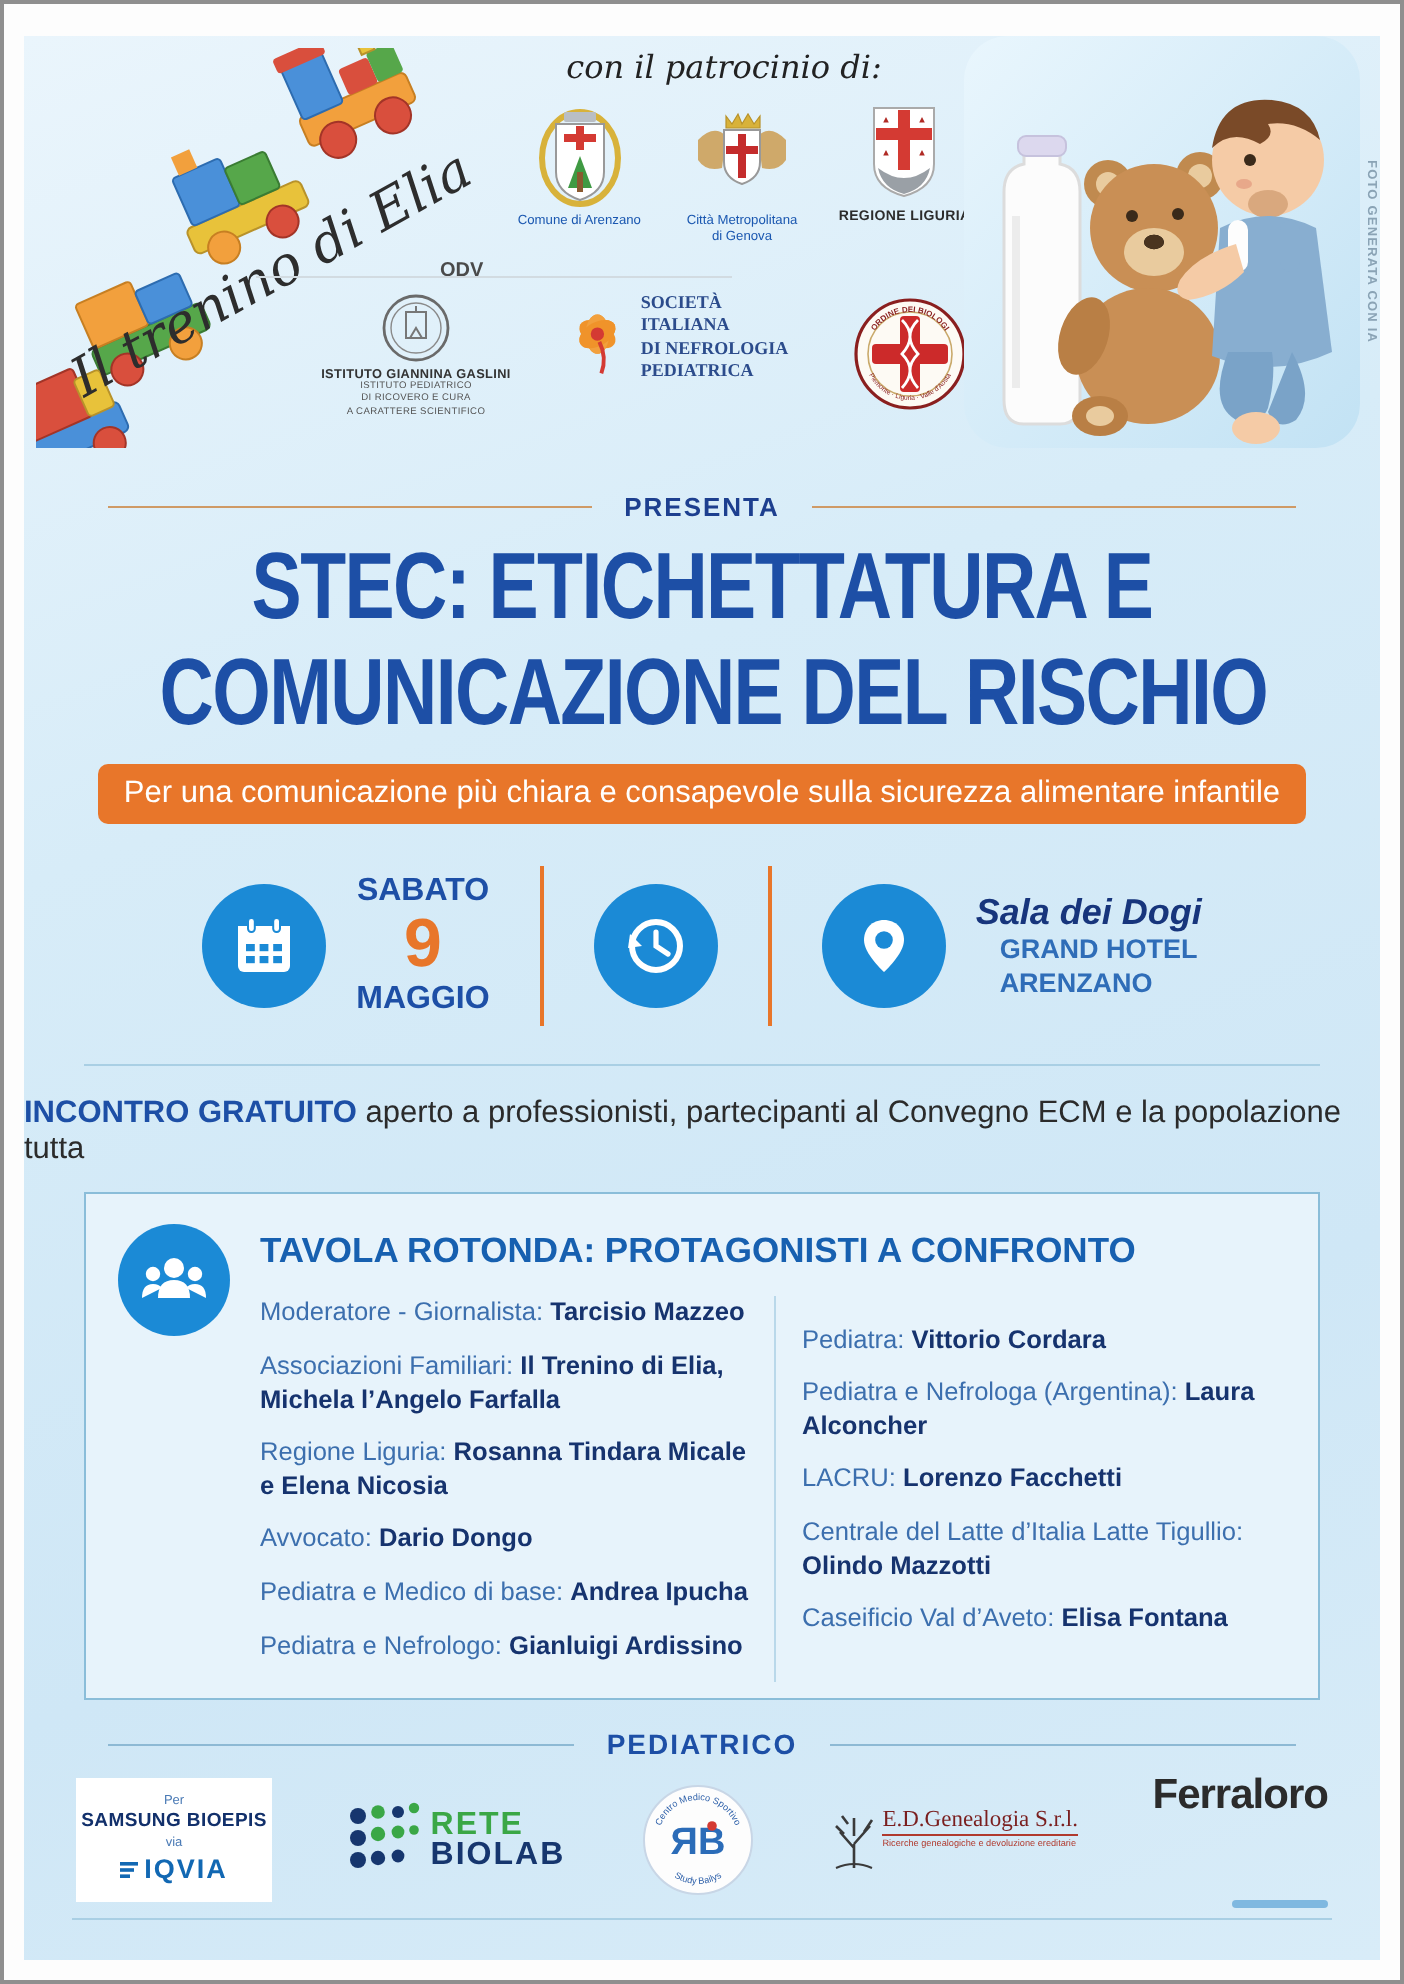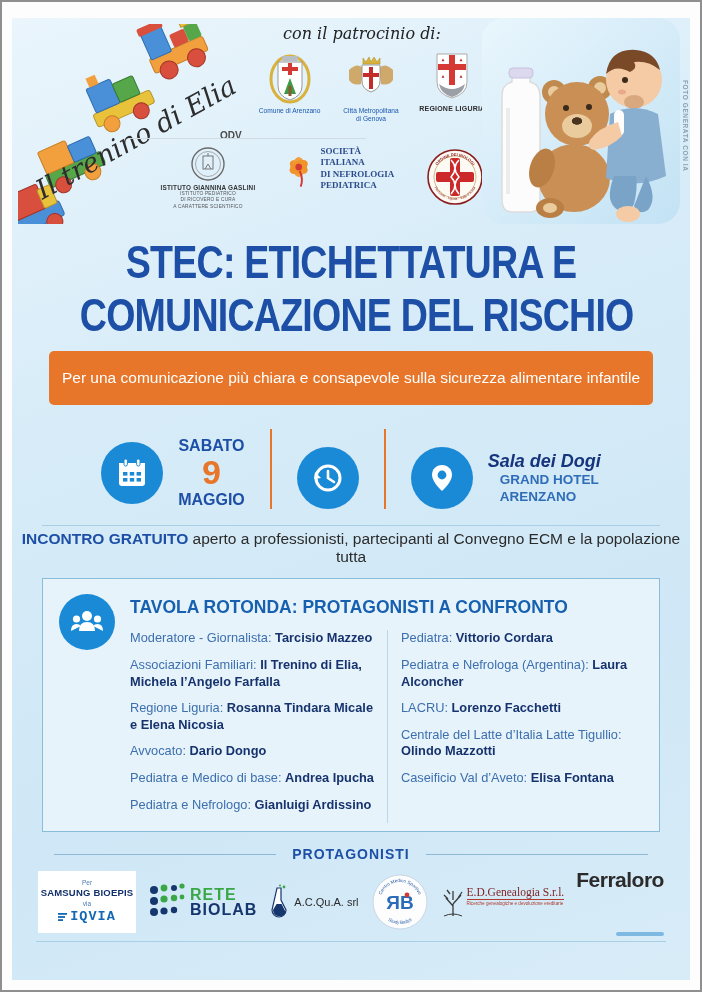--- a/index.html
+++ b/index.html
@@ -31,57 +31,57 @@
     letter-spacing:.6px;color:#8aa3b5;}
   
   .rule-row{display:flex;align-items:center;gap:16px;padding:0 42px;}
   .rule-row .lbl{font-size:13px;font-weight:bold;color:#1d3f8f;letter-spacing:1px;white-space:nowrap;}
   .rule{flex:1;height:1px;background:#cf9a66;}
   .rule.blue{background:#8db9d4;}
   .presenta{margin-top:16px;}
   .main-title{margin-top:6px;text-align:center;color:#1d4fa6;font-weight:800;font-size:47px;line-height:1.12;
     letter-spacing:-1px;transform:scaleX(.8);transform-origin:center;white-space:nowrap;}
   .banner-wrap{display:flex;justify-content:center;margin-top:10px;}
-  .banner{background:#e8762a;color:#fff;font-size:15.5px;padding:18px 13px;border-radius:5px;white-space:nowrap;}
+  .banner{background:#e8762a;color:#fff;font-size:15.5px;padding:6px 13px;border-radius:5px;white-space:nowrap;}
   
-  .info{display:flex;justify-content:center;align-items:flex-end;margin-top:18px;height:86px;}
+  .info{display:flex;justify-content:center;align-items:center;margin-top:18px;height:86px;}
   .info-item{display:flex;align-items:center;gap:15px;padding:0 25px;}
   .vsep{width:2px;height:80px;background:#e8762a;}
   .badge{width:62px;height:62px;border-radius:50%;background:#1b8ad6;display:flex;align-items:center;justify-content:center;flex:none;}
   .date-col{text-align:center;}
   .blue-sm{font-size:16px;font-weight:bold;color:#1d4fa6;line-height:1.15;}
   .orange-big{font-size:34px;font-weight:bold;color:#e8762a;line-height:1.05;}
   .orange-mid{font-size:28px;font-weight:bold;color:#e8762a;line-height:1.1;}
   .venue-name{font-size:18px;font-weight:bold;color:#17357c;line-height:1.2;font-style:italic;}
   .venue-line{font-size:13.5px;font-weight:bold;color:#2f6db8;line-height:1.25;margin-left:12px;}
   .hr-light{height:1px;background:#a9cfe4;margin:16px 30px 0 30px;}
-  .note{margin-top:4px;text-align:center;font-size:15.5px;color:#2b2b2b;}
+  .note{margin-top:15px;text-align:left;font-size:15.5px;color:#2b2b2b;}
   .note b{color:#1d4fa6;}
   
   .panel{margin:12px 30px 0 30px;background:#e7f3fb;border:1px solid #8abdd9;padding:15px 14px 8px 14px;display:flex;gap:13px;}
   .panel-icon-col{width:60px;flex:none;display:flex;justify-content:center;}
   .badge.small{width:56px;height:56px;}
   .panel-body{flex:1;min-width:0;}
   .rt-title{font-size:17.5px;font-weight:bold;color:#1760b0;margin:3px 0 12px 0;}
-  .rt-cols{display:flex;}
+  .rt-cols{display:flex;align-items:center;}
   .rt-col{flex:1;min-width:0;}
   .rt-col.l{padding-right:13px;border-right:1px solid #b9d8ea;}
   .rt-col.r{padding-left:13px;}
   .rt-item{font-size:12.8px;line-height:1.3;margin-bottom:10px;}
   .rt-role{color:#3c6fae;}
   .rt-name{color:#16336e;font-weight:bold;}
   
   .sost{margin-top:14px;}
   .sost .lbl{font-size:14px;color:#1d4fa6;}
   .sp-row{display:flex;align-items:center;justify-content:space-between;padding:0 26px;margin-top:9px;height:62px;}
   .hr-light2{height:1px;background:#a9cfe4;margin:8px 24px 0 24px;}
   .samsung{background:#fff;width:98px;height:62px;display:flex;flex-direction:column;align-items:center;justify-content:center;line-height:1.3;}
   .sx1{font-size:6.5px;color:#4a7ab5;}
   .sx2{font-size:9.5px;font-weight:800;color:#12306b;letter-spacing:.2px;}
-  .sx4{font-size:13.5px;font-weight:bold;color:#1268b3;letter-spacing:1px;display:flex;align-items:center;gap:3px;font-family:Liberation Mono, monospace;}
+  .sx4{font-size:13.5px;font-weight:bold;color:#1268b3;letter-spacing:1px;display:flex;align-items:center;gap:3px;}
   .rb{display:flex;align-items:center;gap:2px;}
   .rb-text{font-weight:800;line-height:.95;letter-spacing:1px;}
   .rb-w1{font-size:16px;color:#3aa746;}
   .rb-w2{font-size:16px;color:#16366e;}
   .acqua{display:flex;align-items:center;gap:5px;}
   .acqua-lbl{font-size:11px;color:#2b2b2b;}
   .gene{display:flex;align-items:flex-start;gap:2px;}
   .gene-col{display:flex;flex-direction:column;}
   .gene-name{font-family:"Liberation Serif",serif;font-size:11.5px;color:#7a1f1f;}
   .gene-sub{font-size:4.6px;color:#b03a2e;border-top:1px solid #b03a2e;margin-top:1px;padding-top:1px;}
@@ -280,20 +280,25 @@
         <path d="M136 104 q-20 6 -28 18 q-4 8 4 10 q16 -2 28 -14 Z" fill="#f5cba6"></path>
         <path d="M132 158 q-10 26 4 34 q12 4 16 -6 q4 -16 2 -28 Z" fill="#7aa3c8"></path>
         <path d="M164 158 q12 22 2 34 q-10 6 -14 -4" fill="#7aa3c8"></path>
         <ellipse cx="146" cy="196" rx="12" ry="8" fill="#f5cba6"></ellipse>
       </g>
     </svg>
   </div>
 
   <div class="ai-note">FOTO GENERATA CON IA</div>
 
+  <div class="rule-row presenta">
+    <div class="rule"></div>
+    <div class="lbl">PRESENTA</div>
+    <div class="rule"></div>
+  </div>
 
   <div class="main-title">
     <div>STEC: ETICHETTATURA E</div>
     <div>COMUNICAZIONE DEL RISCHIO</div>
   </div>
 
   <div class="banner-wrap">
     <div class="banner">Per una comunicazione più chiara e consapevole sulla sicurezza alimentare infantile</div>
   </div>
 
@@ -383,21 +388,21 @@
           <div class="rt-item"><span class="rt-role">LACRU:</span> <span class="rt-name">Lorenzo Facchetti</span></div>
           <div class="rt-item"><span class="rt-role">Centrale del Latte d’Italia Latte Tigullio:</span> <span class="rt-name">Olindo Mazzotti</span></div>
           <div class="rt-item"><span class="rt-role">Caseificio Val d’Aveto:</span> <span class="rt-name">Elisa Fontana</span></div>
         </div>
       </div>
     </div>
   </div>
 
   <div class="rule-row sost">
     <div class="rule blue"></div>
-    <div class="lbl">PROTAGONISTI</div>
+    <div class="lbl">PEDIATRICO</div>
     <div class="rule blue"></div>
   </div>
 
   <div class="sp-row">
     <div class="samsung">
       <div class="sx1">Per</div>
       <div class="sx2">SAMSUNG BIOEPIS</div>
       <div class="sx1">via</div>
       <div class="sx4">
         <svg width="9" height="10" viewBox="0 0 9 10">
@@ -421,29 +426,20 @@
           <circle cx="6" cy="30" r="4" fill="#16366e"></circle>
               <circle cx="16" cy="29" r="3.6" fill="#16366e"></circle>
               <circle cx="26" cy="28" r="3.2" fill="#16366e"></circle>
               <circle cx="34" cy="15" r="2.4" fill="#3aa746"></circle>
         </g>
       </svg>
       <div class="rb-text">
         <div class="rb-w1">RETE</div>
         <div class="rb-w2">BIOLAB</div>
       </div>
-    </div>
-    <div class="acqua">
-      <svg width="20" height="36" viewBox="0 0 20 36">
-        <path d="M8 4 h4 v12 l5 10 a7 7 0 1 1 -14 0 Z" fill="#fff" stroke="#16366e" stroke-width="1.2"></path>
-        <path d="M4 26 a6.5 6.5 0 0 0 12.6 2 l-4 -8 h-5 Z" fill="#16366e"></path>
-        <circle cx="15" cy="3" r="1.4" fill="#3aa746"></circle>
-            <circle cx="11" cy="1.6" r="1" fill="#3aa746"></circle>
-      </svg>
-      <span class="acqua-lbl">A.C.Qu.A. srl</span>
     </div>
     <svg width="58" height="58" viewBox="0 0 58 58">
       <defs>
         <path id="cmT" d="M9 29 a20 20 0 0 1 40 0"></path>
         <path id="cmB" d="M7 29 a22 22 0 0 0 44 0"></path>
       </defs>
       <circle cx="29" cy="29" r="27" fill="#fdfdfd" stroke="#c8d6e6" stroke-width="1"></circle>
       <text font-size="4.6" fill="#2b5ea8" text-anchor="middle">
         <textPath href="#cmT" startOffset="50%">Centro Medico Sportivo</textPath>
       </text>

